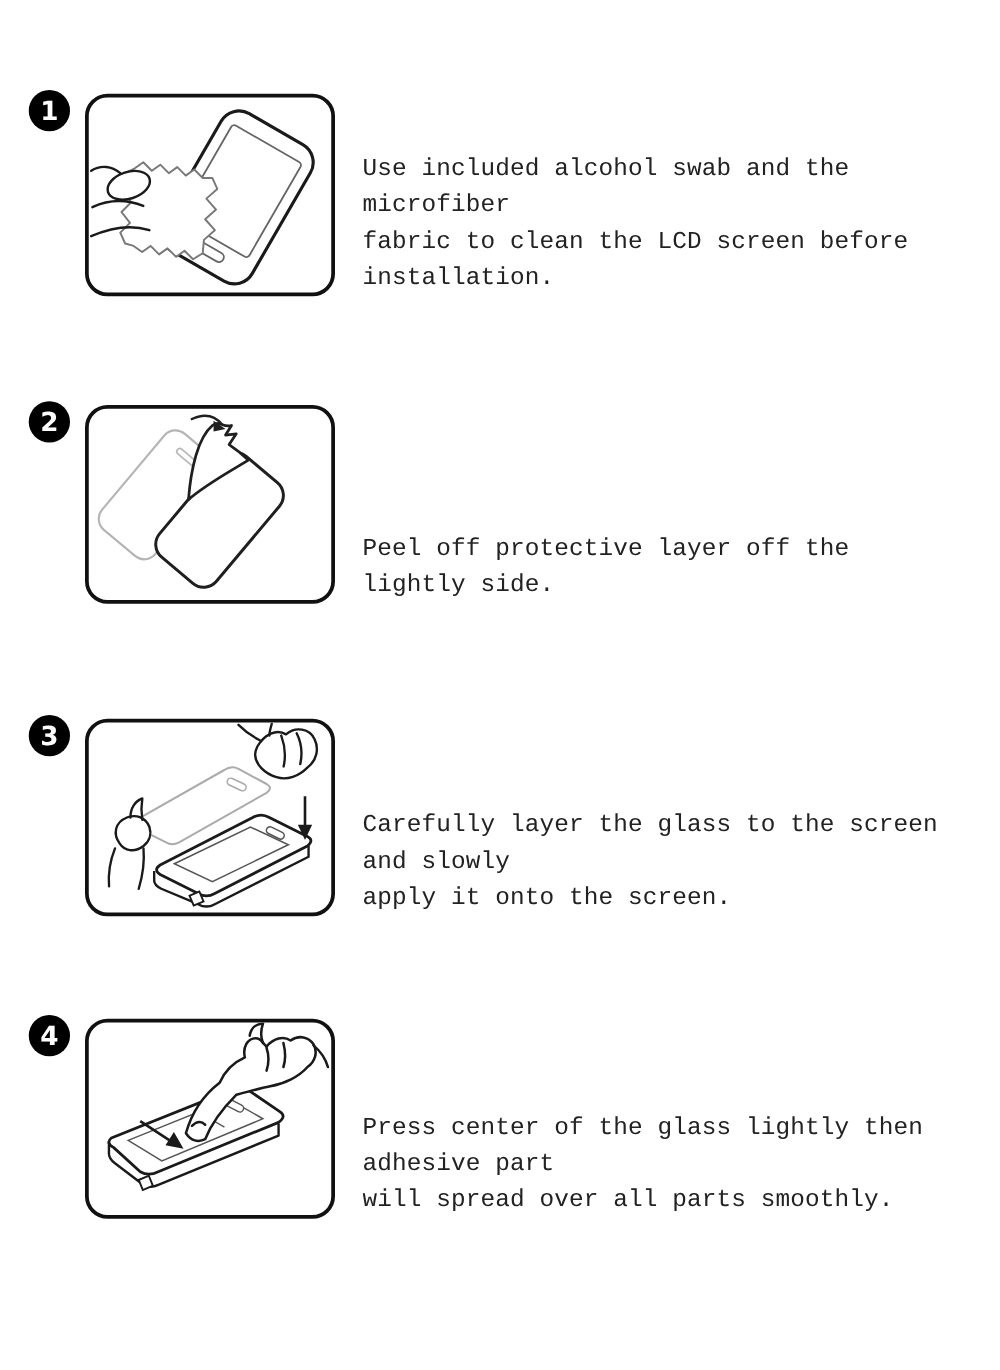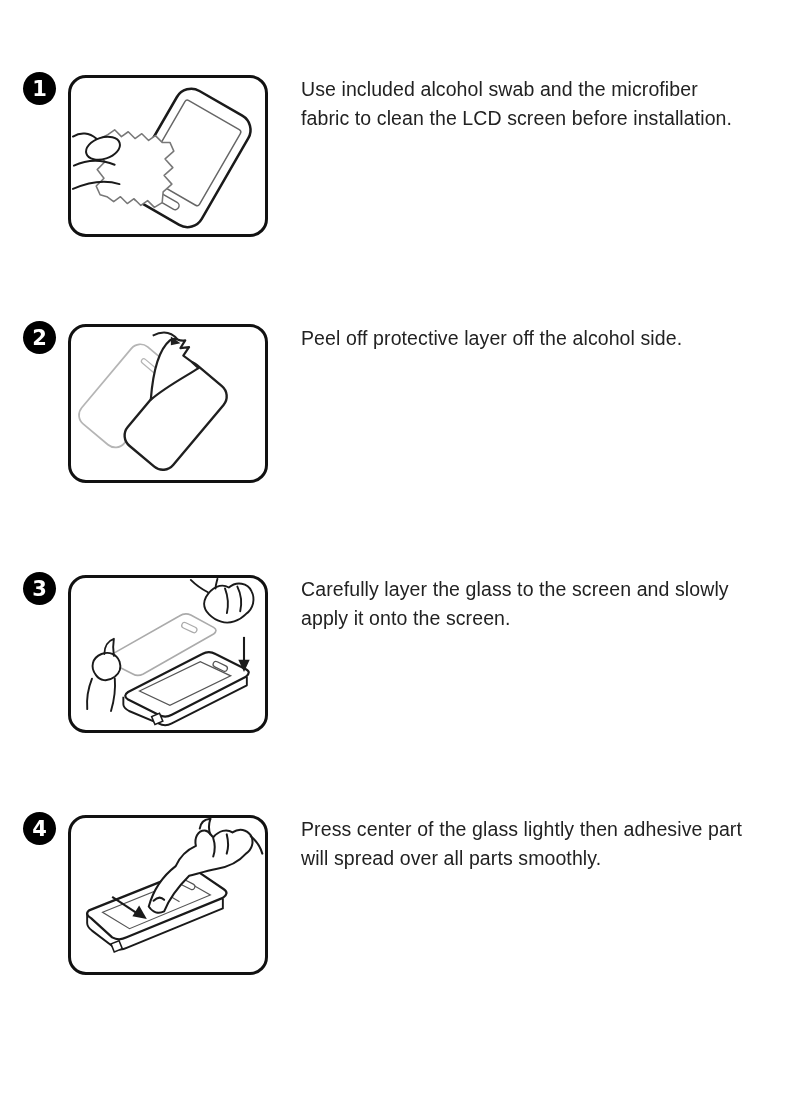--- a/index.html
+++ b/index.html
@@ -13,21 +13,21 @@
     position:absolute;left:23px;top:0;width:33px;height:33px;border-radius:50%;
     background:#000;color:#fff;display:flex;align-items:center;justify-content:center;
     font-weight:bold;font-size:21px;font-family:"DejaVu Sans",sans-serif;
   }
   .art{
     position:absolute;left:68px;top:3px;width:200px;box-sizing:border-box;
     border:3.5px solid #111;border-radius:18px;background:#fff;
   }
   .s1 .art{height:162px}.s2 .art{height:159px}.s3 .art{height:158px}.s4 .art{height:160px}
   .art svg{display:block;width:100%;height:100%;}
-  .text{position:absolute;left:301px;top:3px;width:480px;display:flex;align-items:flex-start;}
+  .text{position:absolute;left:290px;top:3px;width:480px;display:flex;align-items:flex-end;font-family:Liberation Mono, monospace;}
   .s1 .text{height:162px}.s2 .text{height:159px}.s3 .text{height:158px}.s4 .text{height:160px}
   .text p{
     margin:0;font-size:19.5px;line-height:29px;color:#222;
     white-space:pre-line;letter-spacing:0.1px;
   }
 </style>
 </head>
 <body>
 
 <div class="sheet">
@@ -74,21 +74,21 @@
         <rect x="77" y="38" width="62" height="110" rx="14" transform="rotate(40 108 93)" fill="#fff" stroke="#1f1f1f" stroke-width="2.5"></rect>
         <path fill="#fff" stroke="#1f1f1f" stroke-width="2.3" stroke-linejoin="round" d="M82,76 C84,50 90,24 102,14 C108,9 110,16 118,14 L113,22 122,21 116,30
                  C122,34 127,38 132,43 C116,53 97,63 82,76 Z"></path>
         <g>
           <path d="M84,9 Q100,1 110,13" fill="none" stroke="#1f1f1f" stroke-width="2"></path>
           <polygon points="113,17 103,10 103,19" fill="#1f1f1f"></polygon>
         </g>
       </svg>
     </div>
     <div class="text">
-      <p>Peel off protective layer off the alcohol side.</p>
+      <p>Peel off protective layer off the lightly side.</p>
     </div>
   </section>
 
   <section class="step s3">
     <div class="badge">
       <span>3</span>
     </div>
     <div class="art">
       <svg viewBox="0 0 200 160" preserveAspectRatio="xMidYMid meet" role="img" aria-label="two-hands-aligning-glass-over-phone-with-down-arrow">
         <path fill="#fff" stroke="#ababab" stroke-width="1.7" stroke-linejoin="round" d="M38,82 L112,40 Q118,36 124,39 L148,52 Q153,55 148,59 L74,101 Q68,104 63,101 L39,89 Q34,85 38,82 Z"></path>

